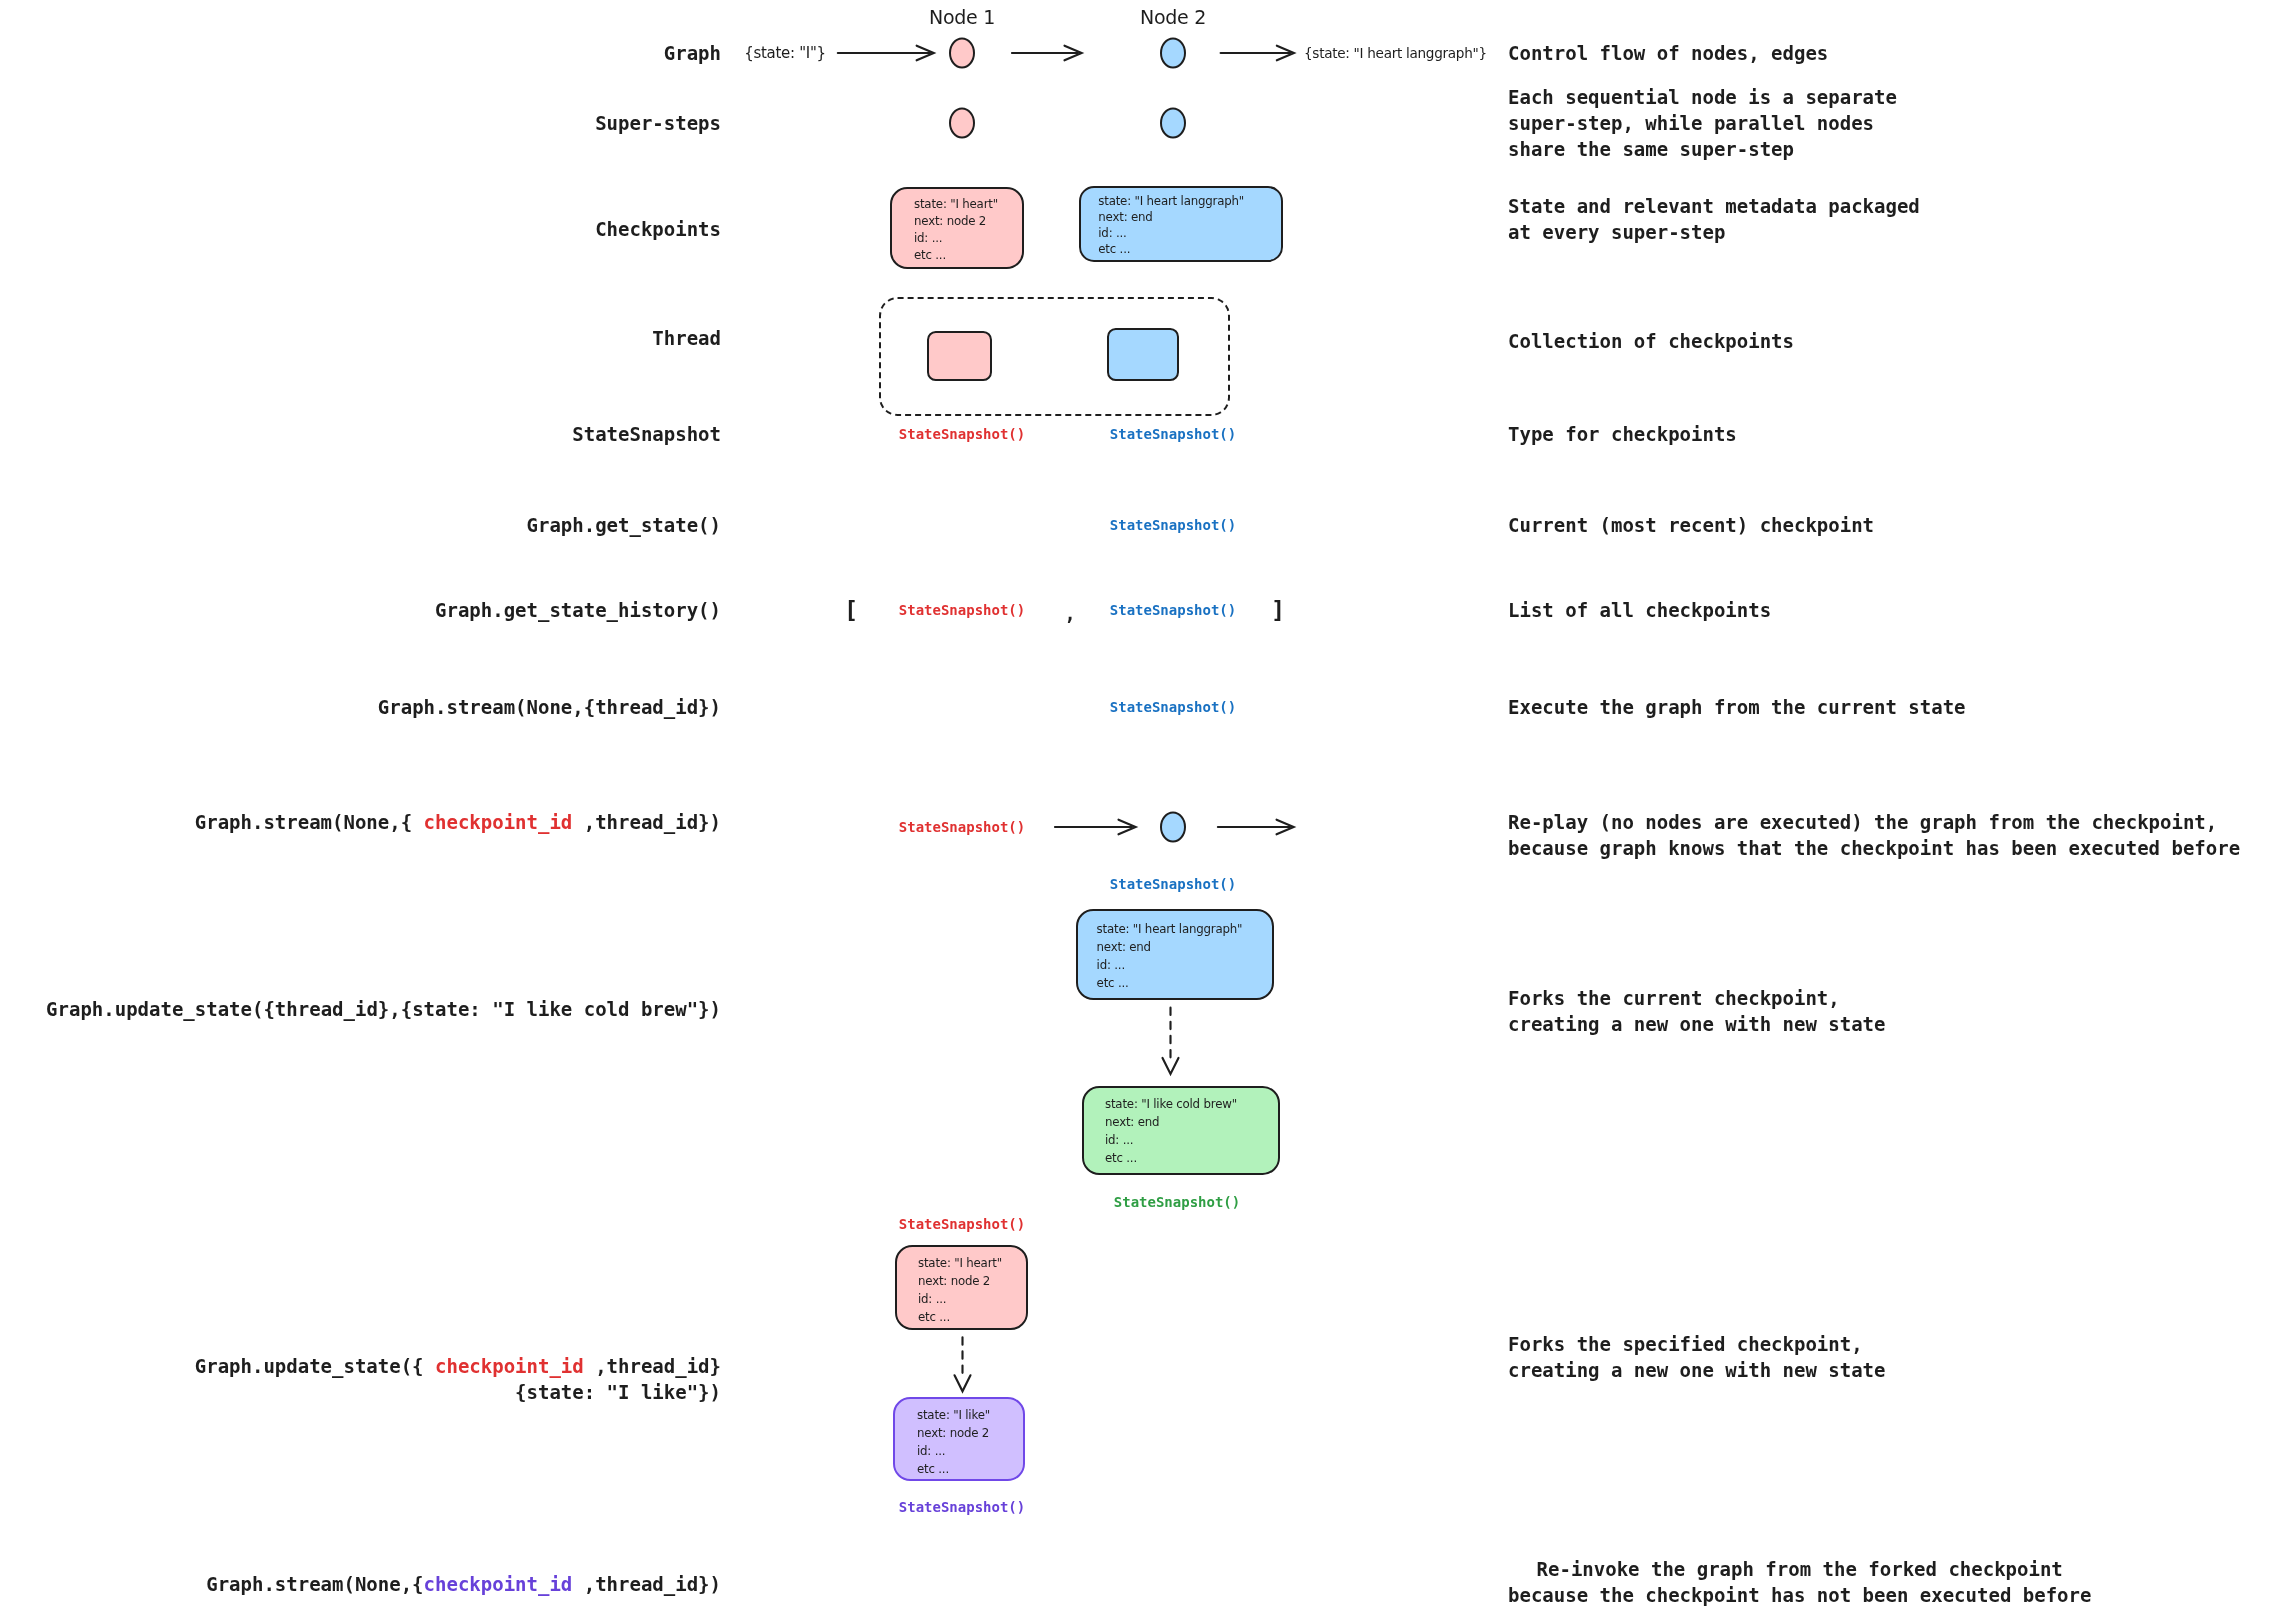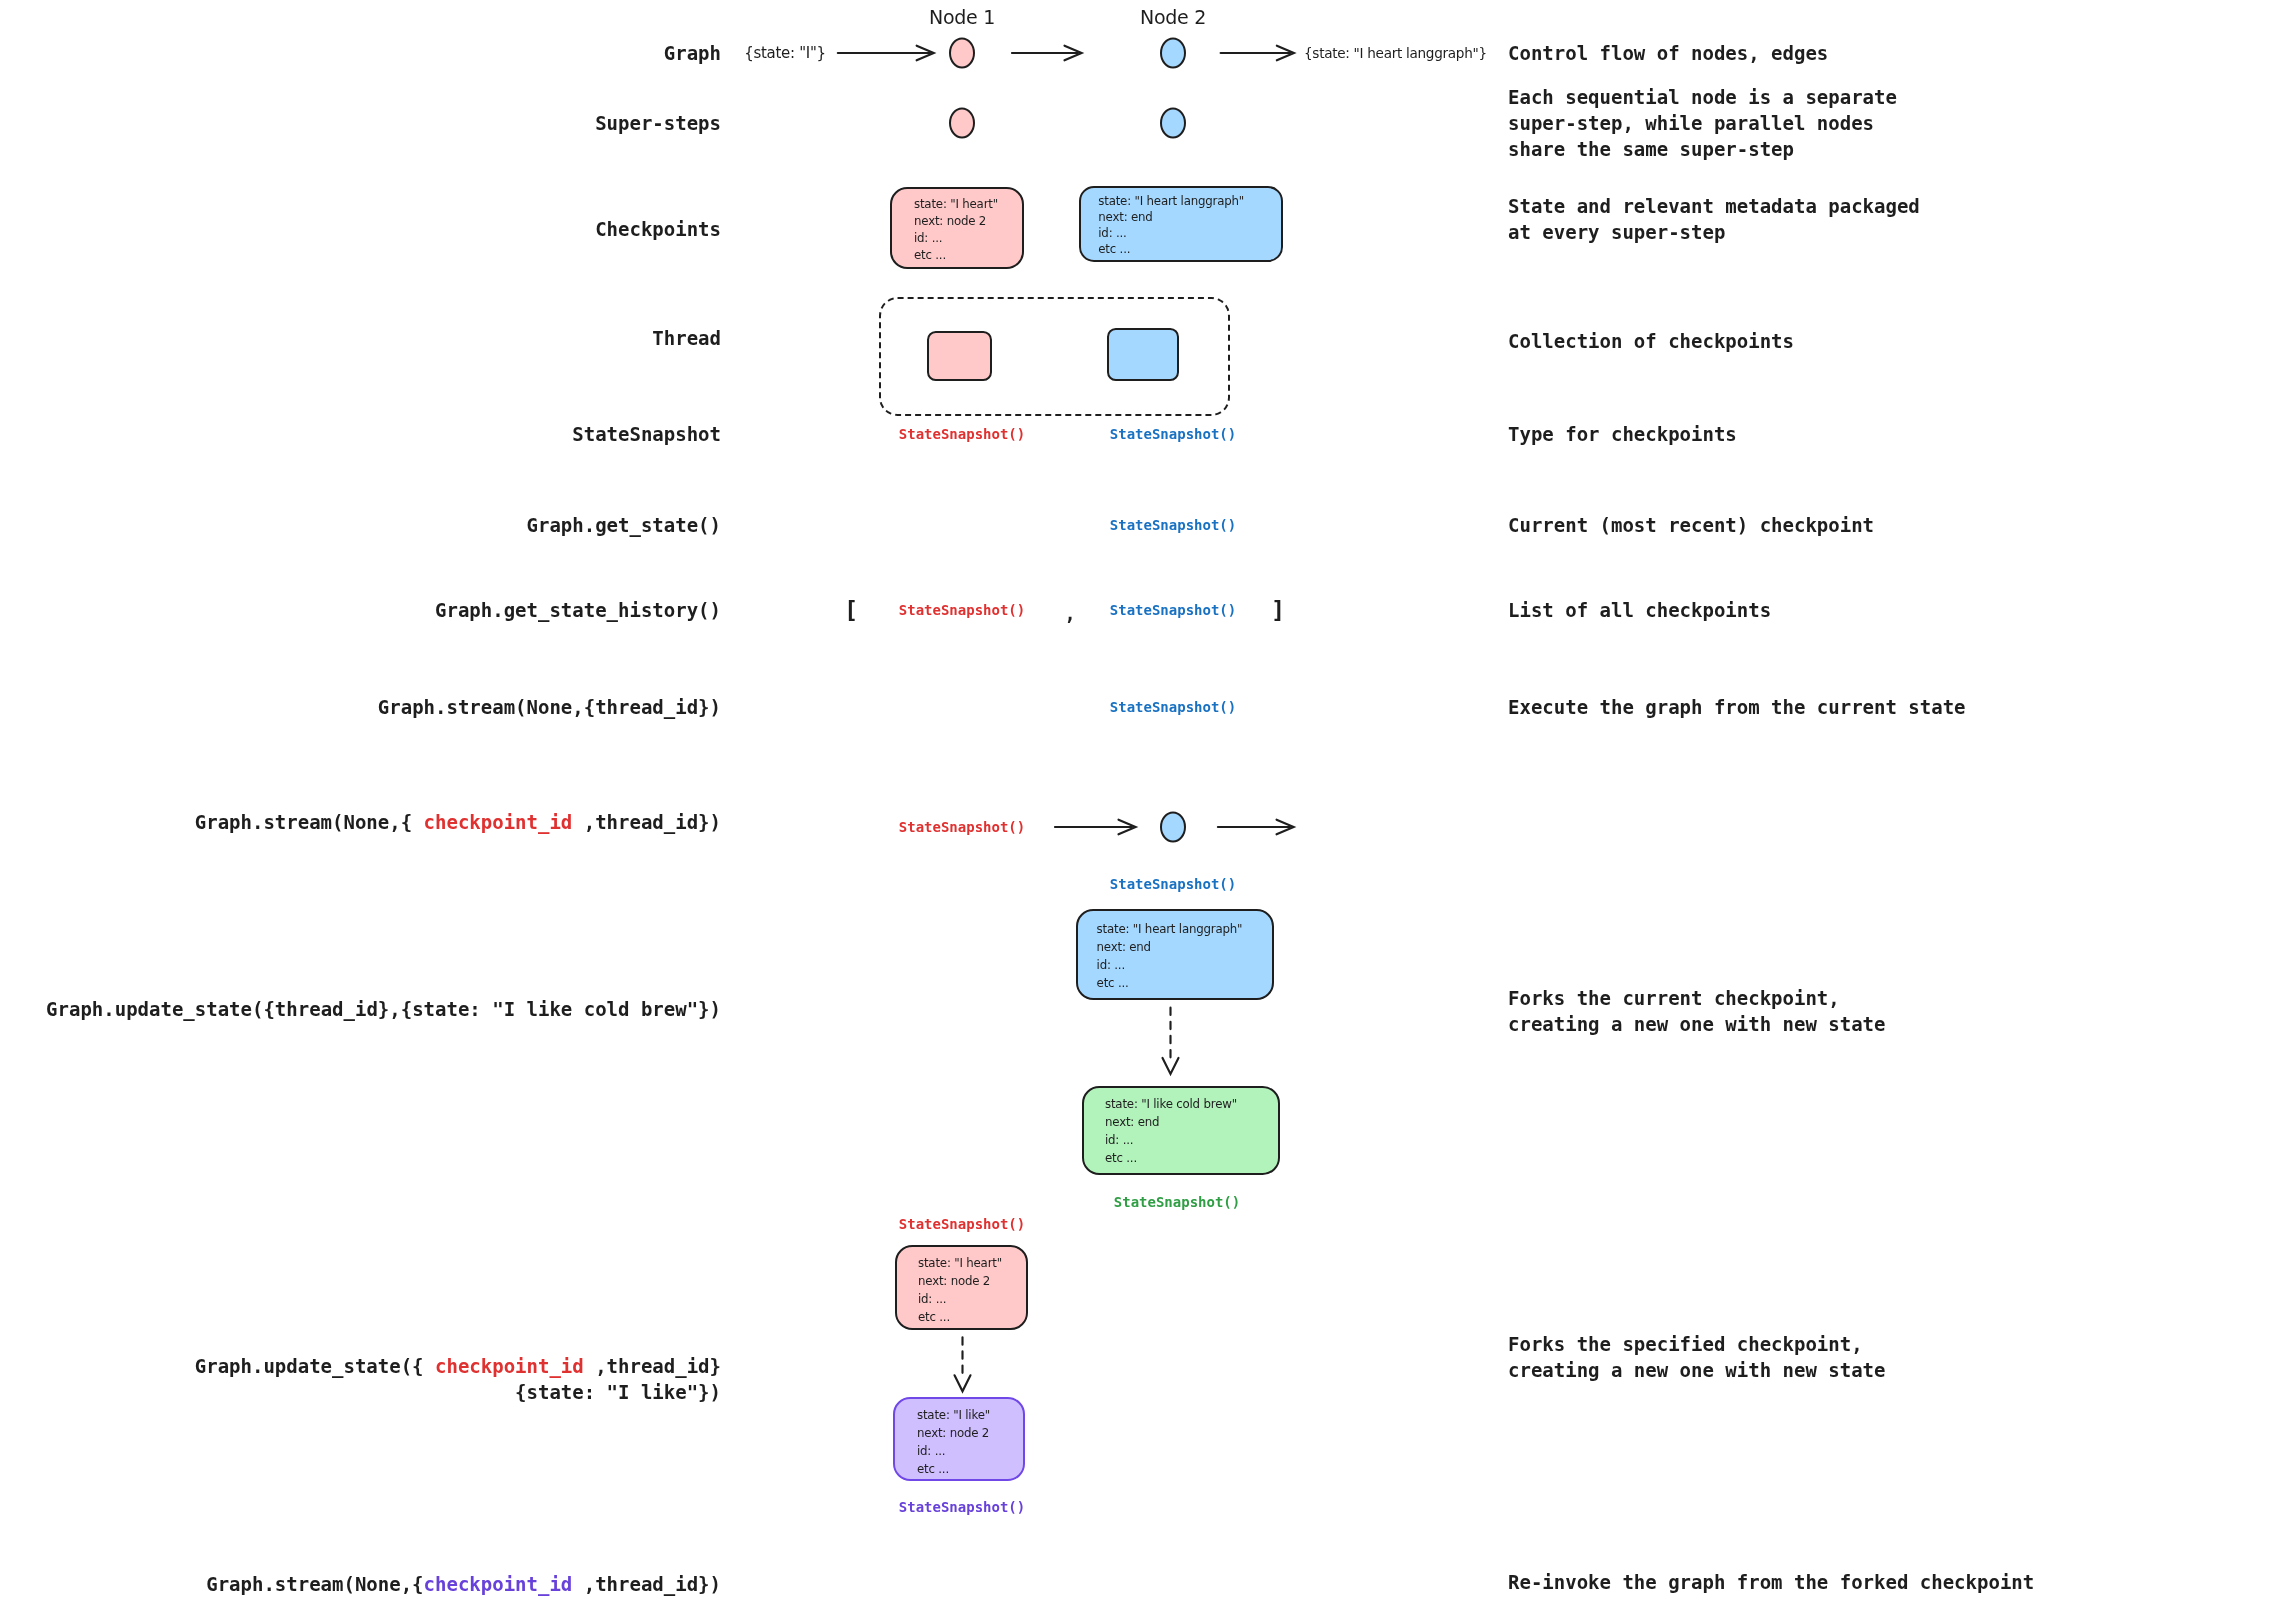--- a/index.html
+++ b/index.html
@@ -114,20 +114,24 @@
   <div class="snapshot red" style="left:962px;top:827px;">StateSnapshot()</div>
   <svg class="arrow" style="left:1053px;top:816px;" width="87" height="22" viewBox="0 0 140 36">
     <line x1="2" y1="18" x2="128" y2="18" stroke="#1e1e1e" stroke-width="3.5" stroke-linecap="round"></line>
     <polyline points="106,6 134,18 106,30" fill="none" stroke="#1e1e1e" stroke-width="3.5" stroke-linecap="round"></polyline>
   </svg>
   <div class="node lbluef" style="left:1173px;top:827px;"></div>
   <svg class="arrow" style="left:1216px;top:816px;" width="82" height="22" viewBox="0 0 132 36">
     <line x1="2" y1="18" x2="120" y2="18" stroke="#1e1e1e" stroke-width="3.5" stroke-linecap="round"></line>
     <polyline points="98,6 126,18 98,30" fill="none" stroke="#1e1e1e" stroke-width="3.5" stroke-linecap="round"></polyline>
   </svg>
+  <div class="desc" style="top:835px;">
+    <div>Re-play (no nodes are executed) the graph from the checkpoint,</div>
+    <div>because graph knows that the checkpoint has been executed before</div>
+  </div>
 
   <div class="snapshot blue" style="left:1173px;top:884px;">StateSnapshot()</div>
   <div class="box lbluef" style="left:1076px;top:909px;width:198px;height:91px;padding:8.7px 0 0 18.6px;">
     <div class="bl" style="line-height:18px;">state: "I heart langgraph"</div>
     <div class="bl" style="line-height:18px;">next: end</div>
     <div class="bl" style="line-height:18px;">id: ...</div>
     <div class="bl" style="line-height:18px;">etc ...</div>
   </div>
   <div class="row-label" style="top:1009px;">Graph.update_state({thread_id},{state: "I like cold brew"})</div>
   <svg class="arrow" style="left:1157px;top:1006px;" width="27" height="72" viewBox="0 0 44 116">
@@ -169,16 +173,17 @@
   </div>
   <div class="snapshot purple" style="left:962px;top:1507px;">StateSnapshot()</div>
   <div class="desc" style="top:1357px;">
     <div>Forks the specified checkpoint,</div>
     <div>creating a new one with new state</div>
   </div>
 
   <div class="row-label" style="top:1584px;"><span>Graph.stream(None,{</span><span class="purple">checkpoint_id</span><span>  ,thread_id})</span></div>
   <div class="desc" style="top:1582px;text-align:center;">
     <div>Re-invoke the graph from the forked checkpoint</div>
+    <div>because the checkpoint has not been executed before</div>
   </div>
 
 </div>
 
 
 </body></html>

